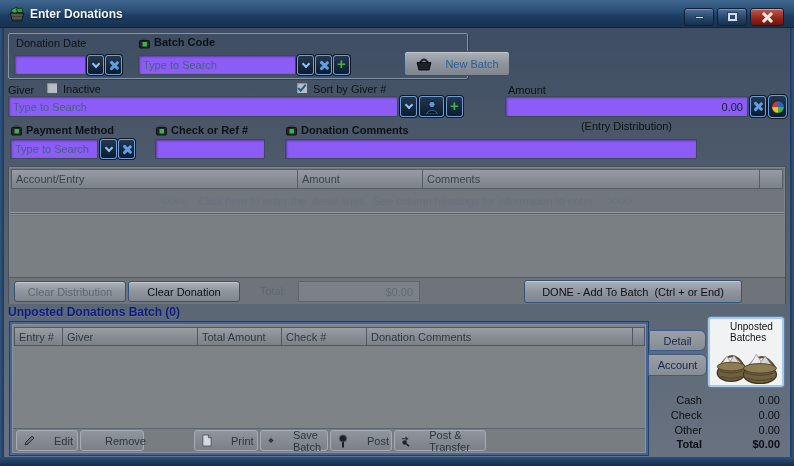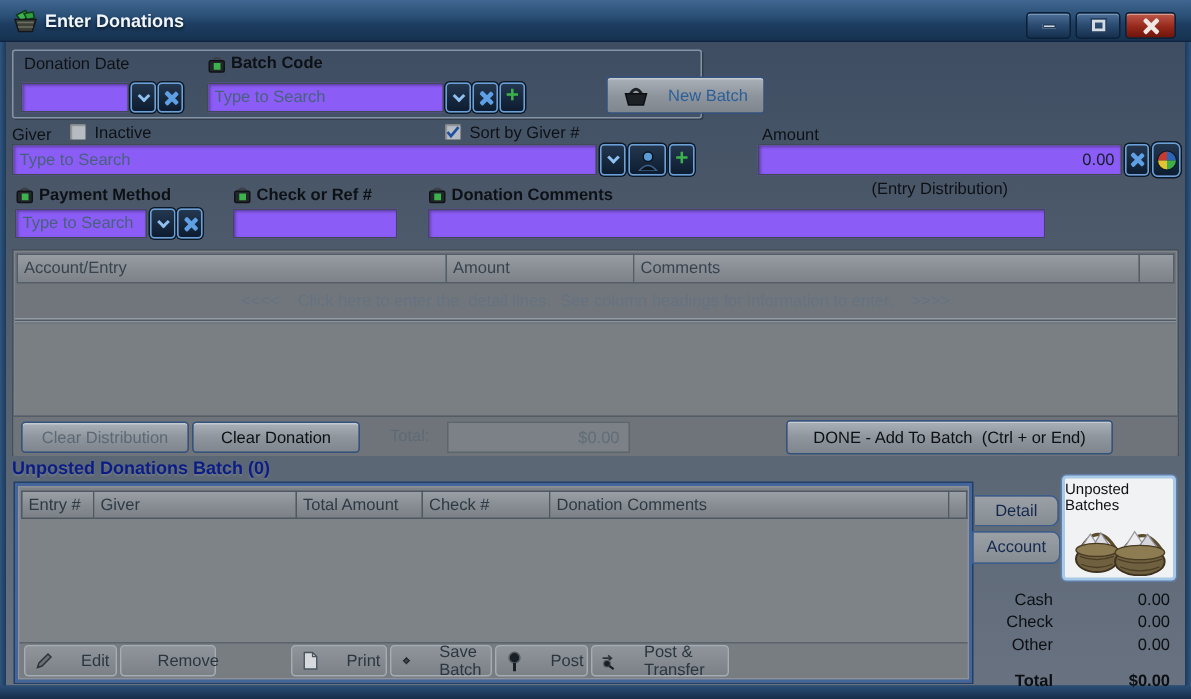--- a/index.html
+++ b/index.html
@@ -79,21 +79,21 @@
     border:2px solid #44659a;box-shadow:0 0 0 1px #223f66, inset 0 0 0 1px #8d9299;}
   .batch-toolbar{left:13px;top:428px;width:632px;height:24px;background:#787d82;border-top:1px solid #5b636c;}
   
   .tab{background:linear-gradient(180deg,#9aa0a6,#858c92);border:1px solid #3b5c8c;
     border-top-right-radius:6px;border-bottom-right-radius:6px;
     display:flex;align-items:center;justify-content:center;color:#15284e;}
   .tab.active{border-left:none;}
   
   .imgbtn{left:708px;top:317px;width:76px;height:70px;background:#f1f2f3;border:2px solid #a8c9e8;border-radius:3px;
     box-shadow:0 0 0 1px #5f7fa6;display:flex;flex-direction:column;align-items:center;padding-top:2px;}
-  .imgbtn .cap{font-size:10px;color:#111;line-height:11px;align-self:flex-start;padding-left:0;}
+  .imgbtn .cap{font-size:10px;color:#111;line-height:11px;align-self:flex-start;padding-left:20px;}
   
   .sumlabel{width:72px;text-align:right;color:#0c1014;}
   .sumvalue{width:70px;text-align:right;color:#0c1014;}
   .sumrow{display:flex;gap:8px;}
   .bold{font-weight:bold;}
 </style>
 </head>
 <body>
 
 <div class="window">
@@ -329,18 +329,18 @@
     <span class="sumvalue">0.00</span>
   </div>
   <div class="abs sumrow" style="left:630px;top:409px;">
     <span class="sumlabel">Check</span>
     <span class="sumvalue">0.00</span>
   </div>
   <div class="abs sumrow" style="left:630px;top:424px;">
     <span class="sumlabel">Other</span>
     <span class="sumvalue">0.00</span>
   </div>
-  <div class="abs sumrow bold" style="left:630px;top:448px;justify-content:flex-end;">
+  <div class="abs sumrow bold" style="left:630px;top:438px;justify-content:flex-end;">
     <span class="sumlabel">Total</span>
     <span class="sumvalue">$0.00</span>
   </div>
 
 </div>
 
 </body></html>

